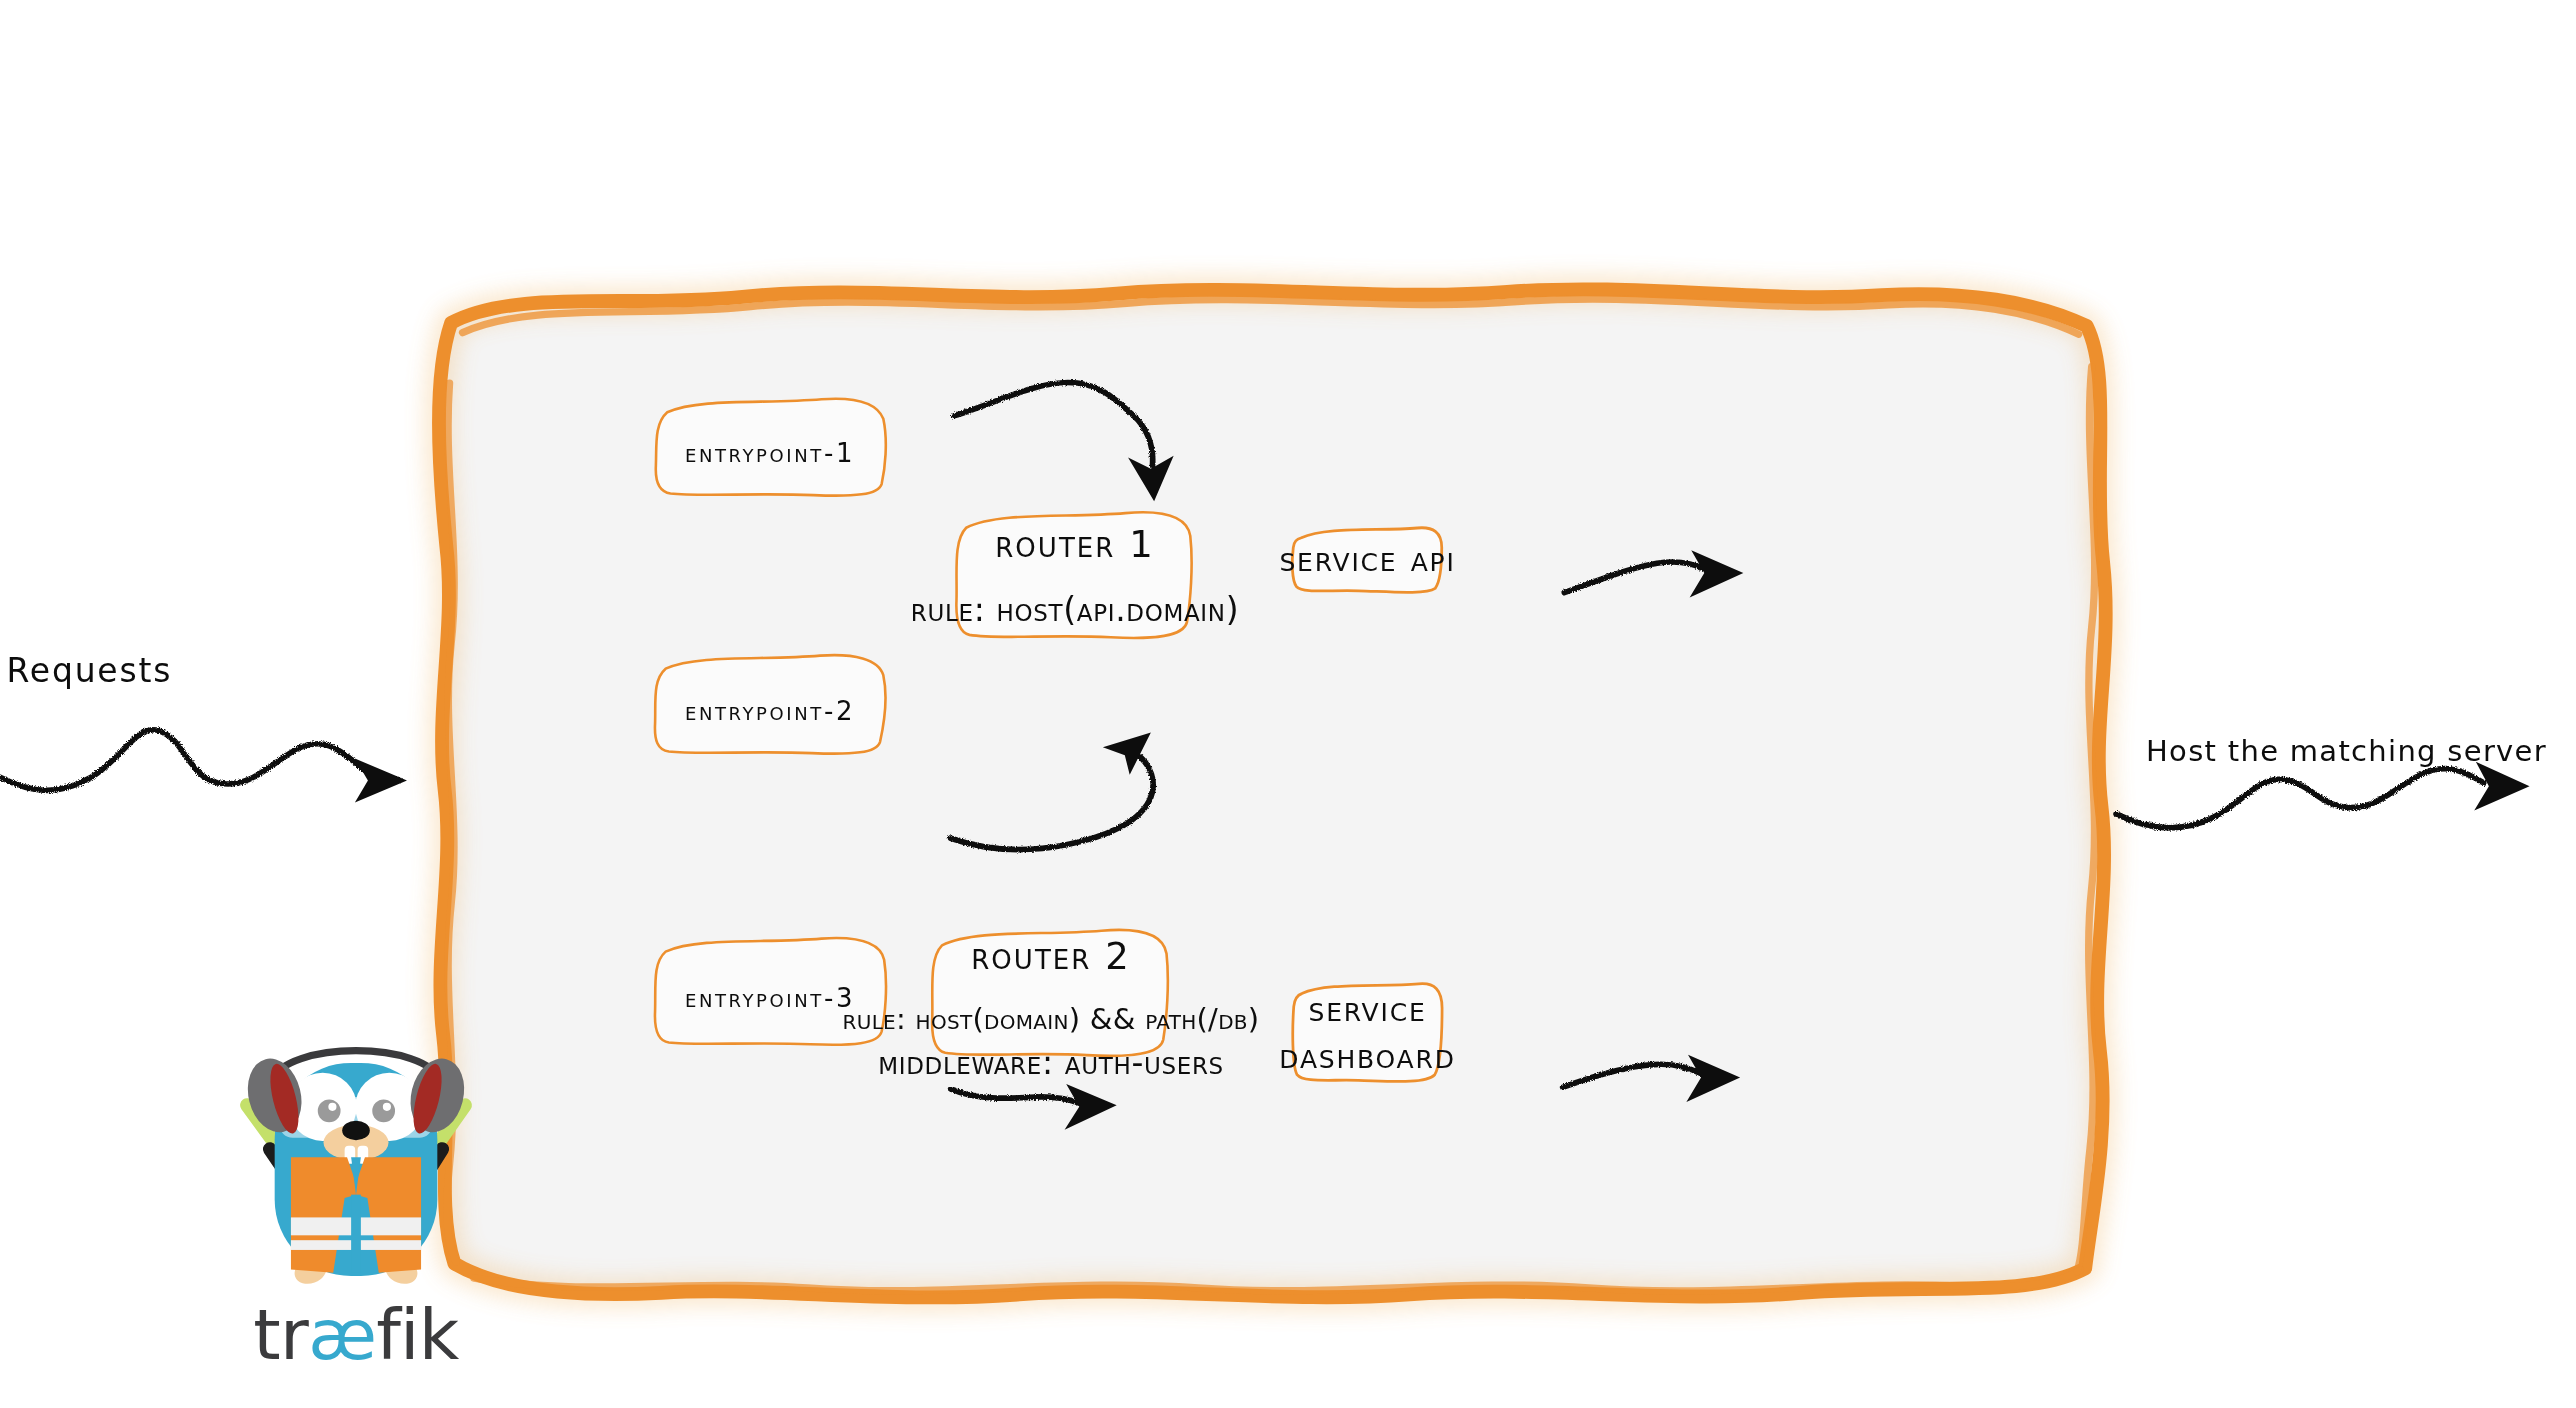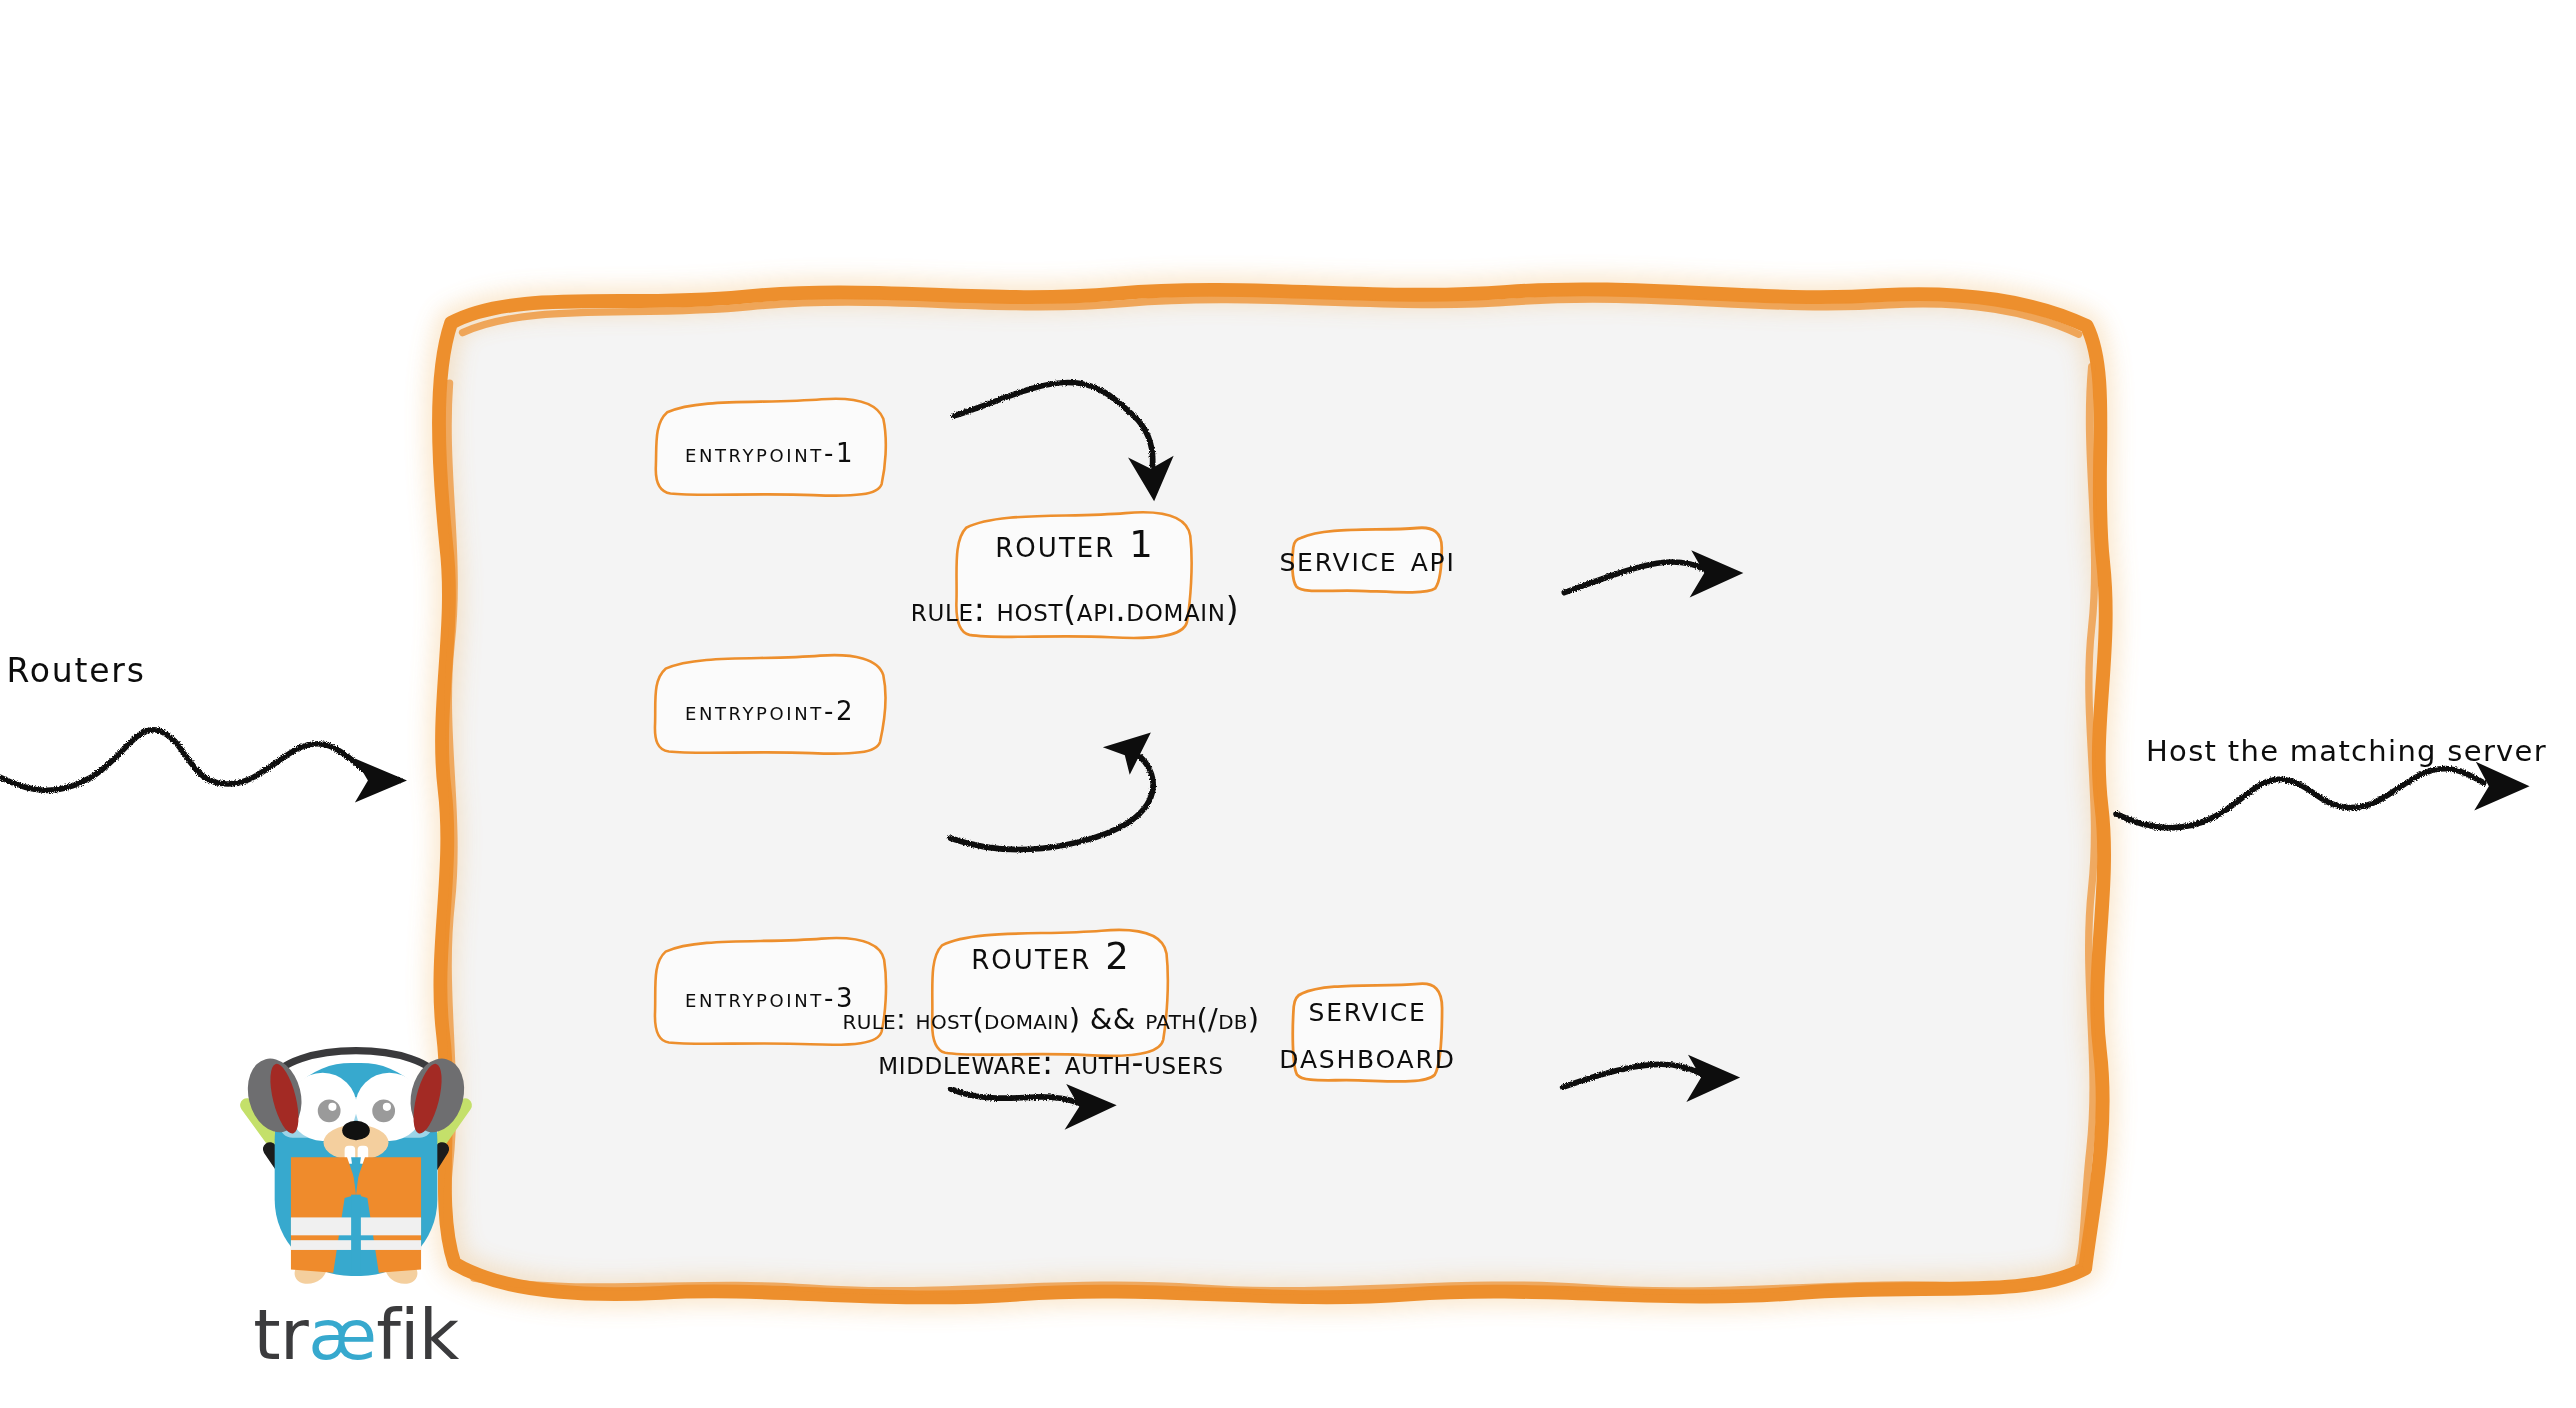--- a/index.html
+++ b/index.html
@@ -334,21 +334,21 @@
     <path d="M 2074,1296 L 2138,1324 L 2072,1354 L 2090,1324 Z" fill="#0D0D0D"></path>
 
     <g filter="url(#rough2)">
       <path d="M 2600,1000 C 2640,1020 2680,1024 2720,1004
                C 2756,986 2774,954 2806,958 C 2838,962 2848,988 2882,992
                C 2918,996 2942,968 2974,952 C 3006,936 3028,948 3052,962" fill="none" stroke="#0D0D0D" stroke-width="7" stroke-linecap="round"></path>
     </g>
     <path d="M 3042,936 L 3108,966 L 3040,996 L 3058,966 Z" fill="#0D0D0D"></path>
   </svg>
 
-  <div id="requests-label" class="hand caps-raw">Routers</div>
+  <div id="requests-label" class="hand caps-raw">Requests</div>
 
   <div id="calls-label" class="hand caps-raw">Host the matching server</div>
 
   <div id="traefik-logo">
     <svg width="270" height="277" viewBox="0 0 332 340">
 
       <path d="M 60,58 C 80,6 252,6 272,58" fill="none" stroke="#3A3A3C" stroke-width="9" stroke-linecap="round"></path>
 
       <g>
         <path d="M 32,86 L 86,160" stroke="#C4E06A" stroke-width="17" stroke-linecap="round" fill="none"></path>

